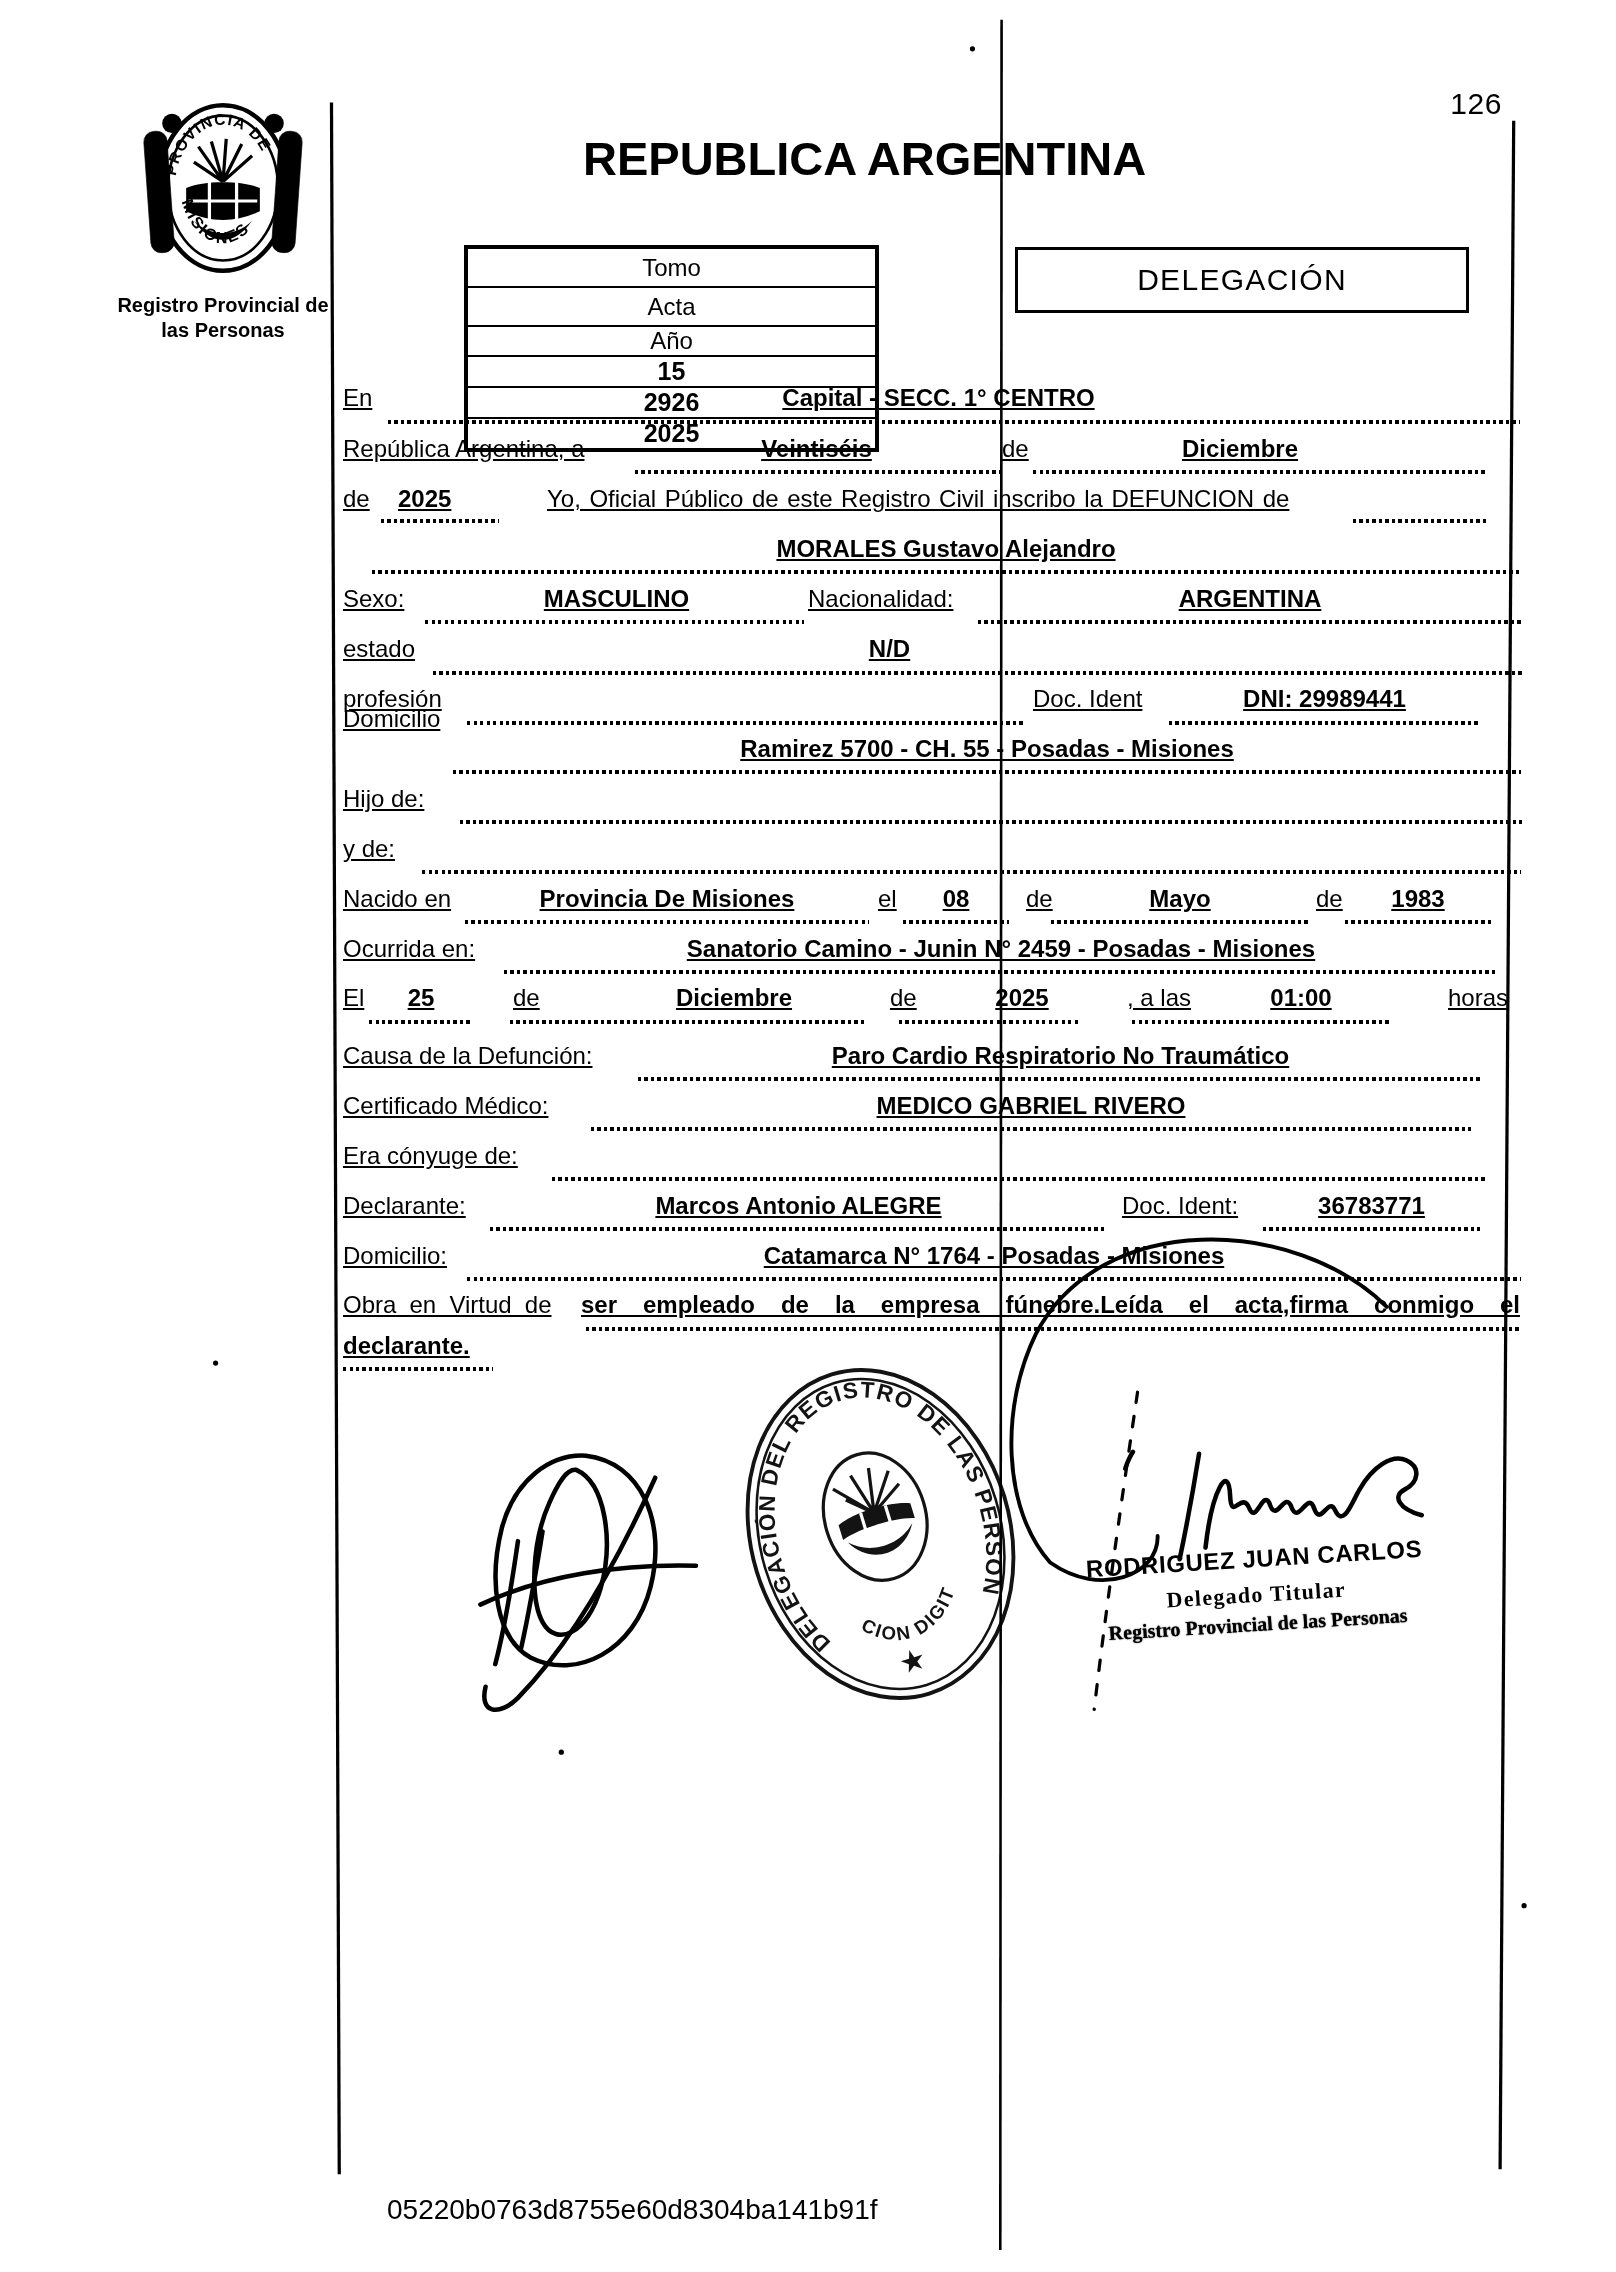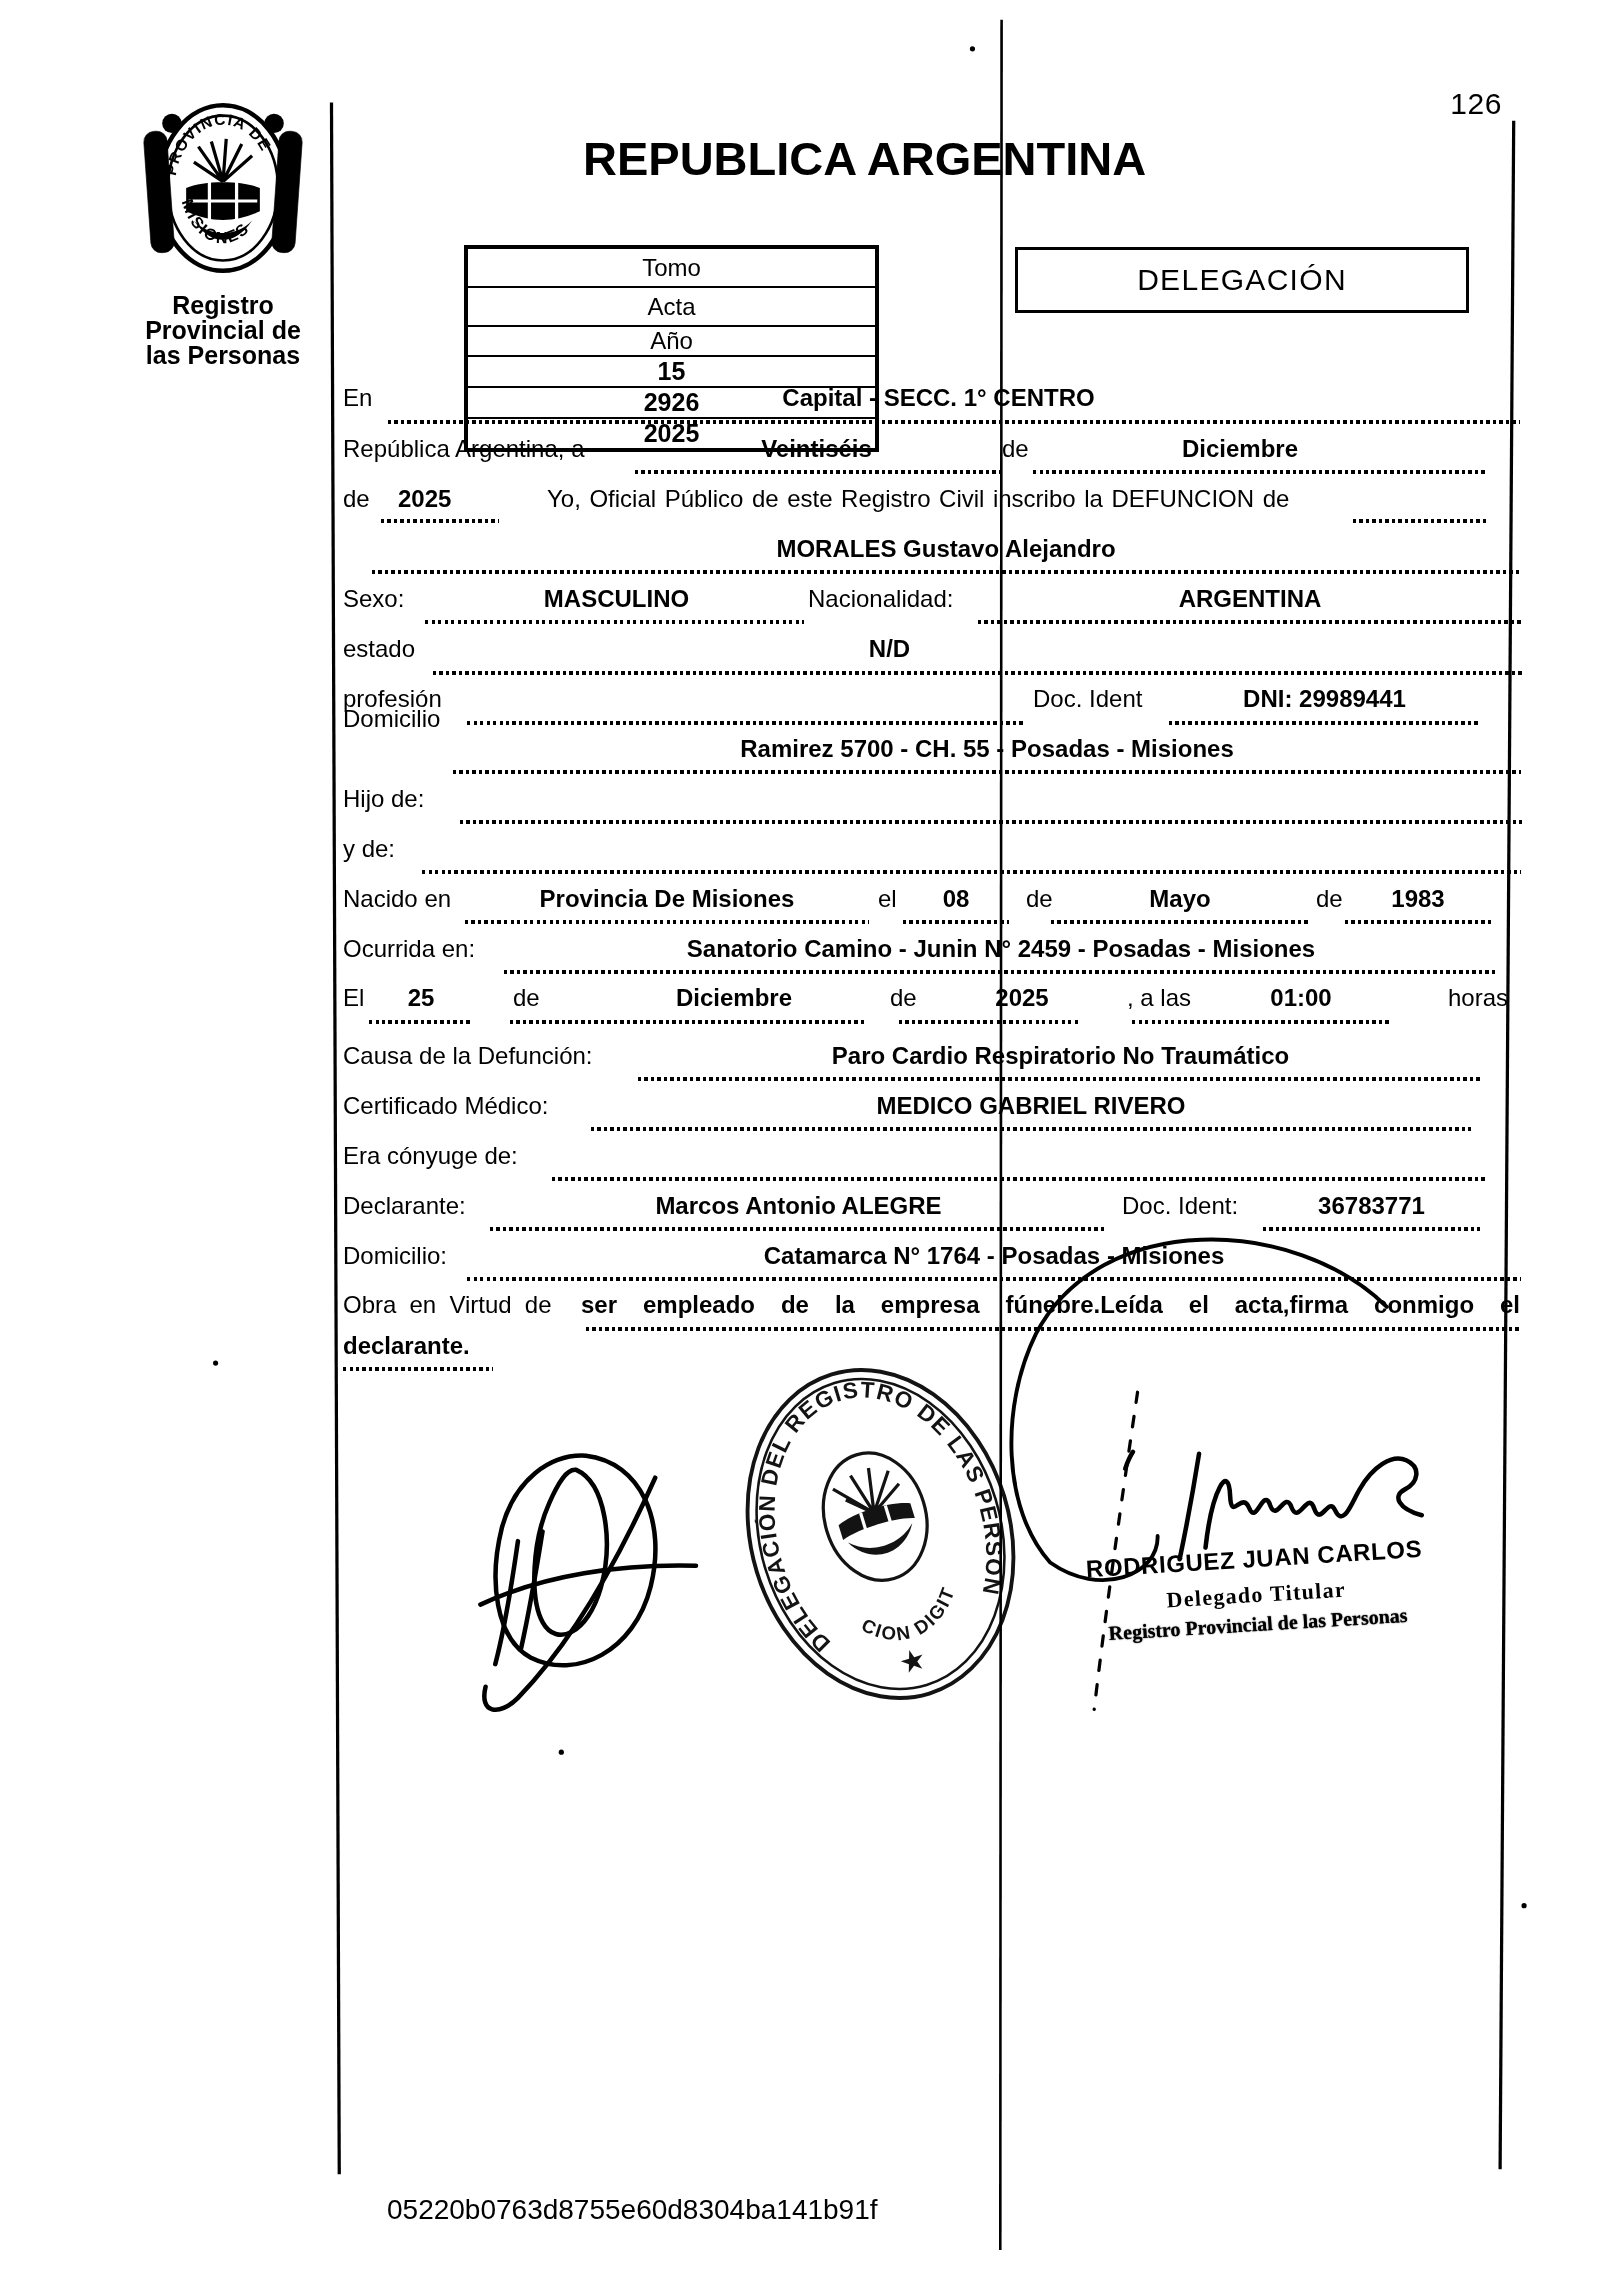--- a/index.html
+++ b/index.html
@@ -1,29 +1,29 @@
 <!DOCTYPE html>
 <html style="font-size:10.4px"><head>
 <meta charset="utf-8">
 <style>
   html,body{margin:0;padding:0;background:#ffffff;}
   body{width:1616px;height:2273px;position:relative;overflow:hidden;
        font-family:"Liberation Sans","DejaVu Sans",sans-serif;color:#000;}
   .abs{position:absolute;}
-  .t{position:absolute;font-size:24px;line-height:30px;white-space:nowrap;}
+  .t{position:absolute;font-size:24px;line-height:30px;white-space:nowrap;text-decoration:underline;}
   .b{font-weight:bold;}
   .c{text-align:center;}
   .dl{position:absolute;height:3.9px;
       background-image:repeating-linear-gradient(90deg,#000 0 3.2px,transparent 3.2px 6.5px);}
   #page-num{position:absolute;left:1379px;top:87px;width:123px;text-align:right;
             font-size:30px;letter-spacing:0.6px;}
   #title{position:absolute;left:583px;top:131px;width:712px;text-align:left;
          font-size:47px;font-weight:bold;letter-spacing:0px;}
   #logo-caption{position:absolute;left:111px;top:293px;width:224px;text-align:center;
-                font-size:25px;font-weight:bold;line-height:25px;}
+                font-size:20px;font-weight:bold;line-height:25px;}
   #record-table{position:absolute;left:464px;top:245px;width:409px;
                 border:3.2px solid #000;border-collapse:collapse;display:grid;
                 grid-template-columns:1fr;grid-template-rows:39px 39px;}
   #record-table .cell{border:1.9px solid #000;display:flex;align-items:center;
                       justify-content:center;font-size:24px;}
   #record-table .val{font-weight:bold;font-size:25px;}
   #type-box{position:absolute;left:1015px;top:247px;width:448px;height:60px;
             border:3.9px solid #000;text-align:center;line-height:60px;
             font-size:30px;letter-spacing:1.3px;}
   #hash{position:absolute;left:387px;top:2194px;font-size:28px;letter-spacing:0px;}

